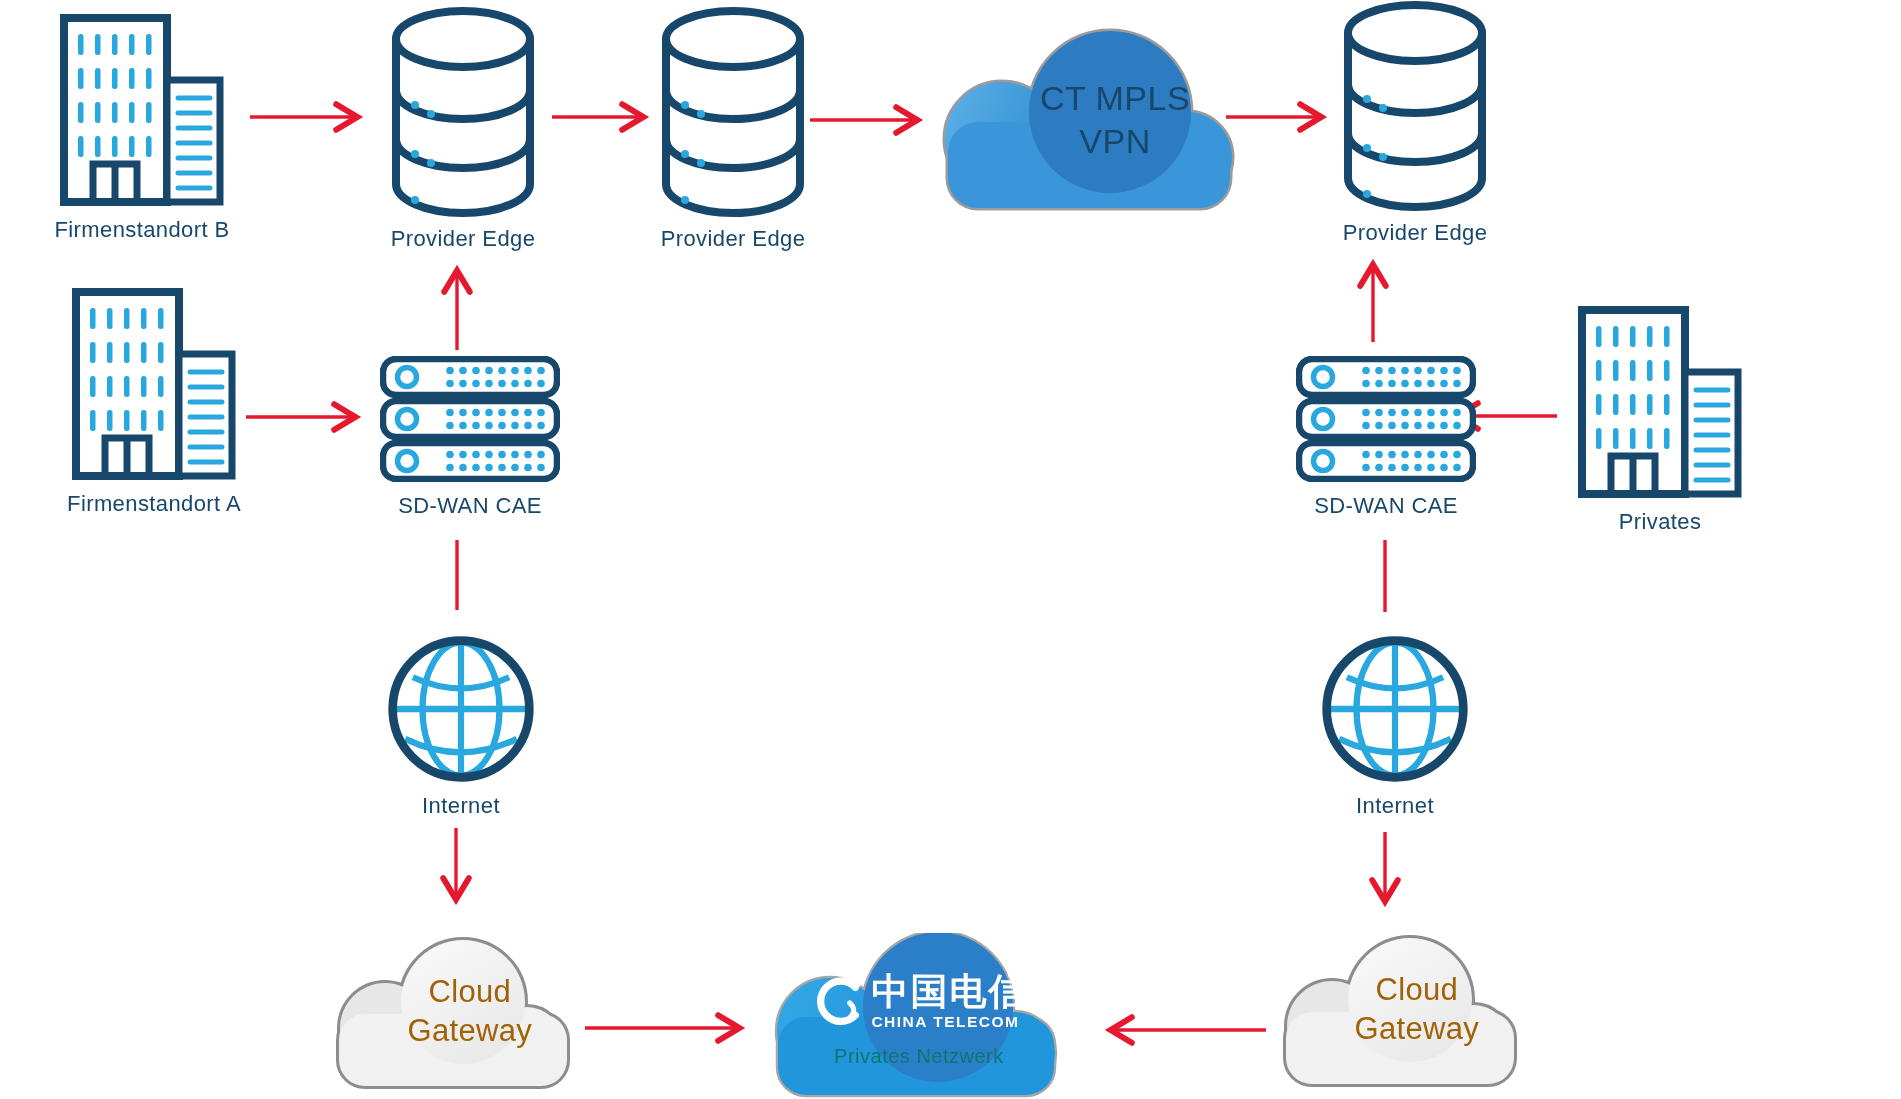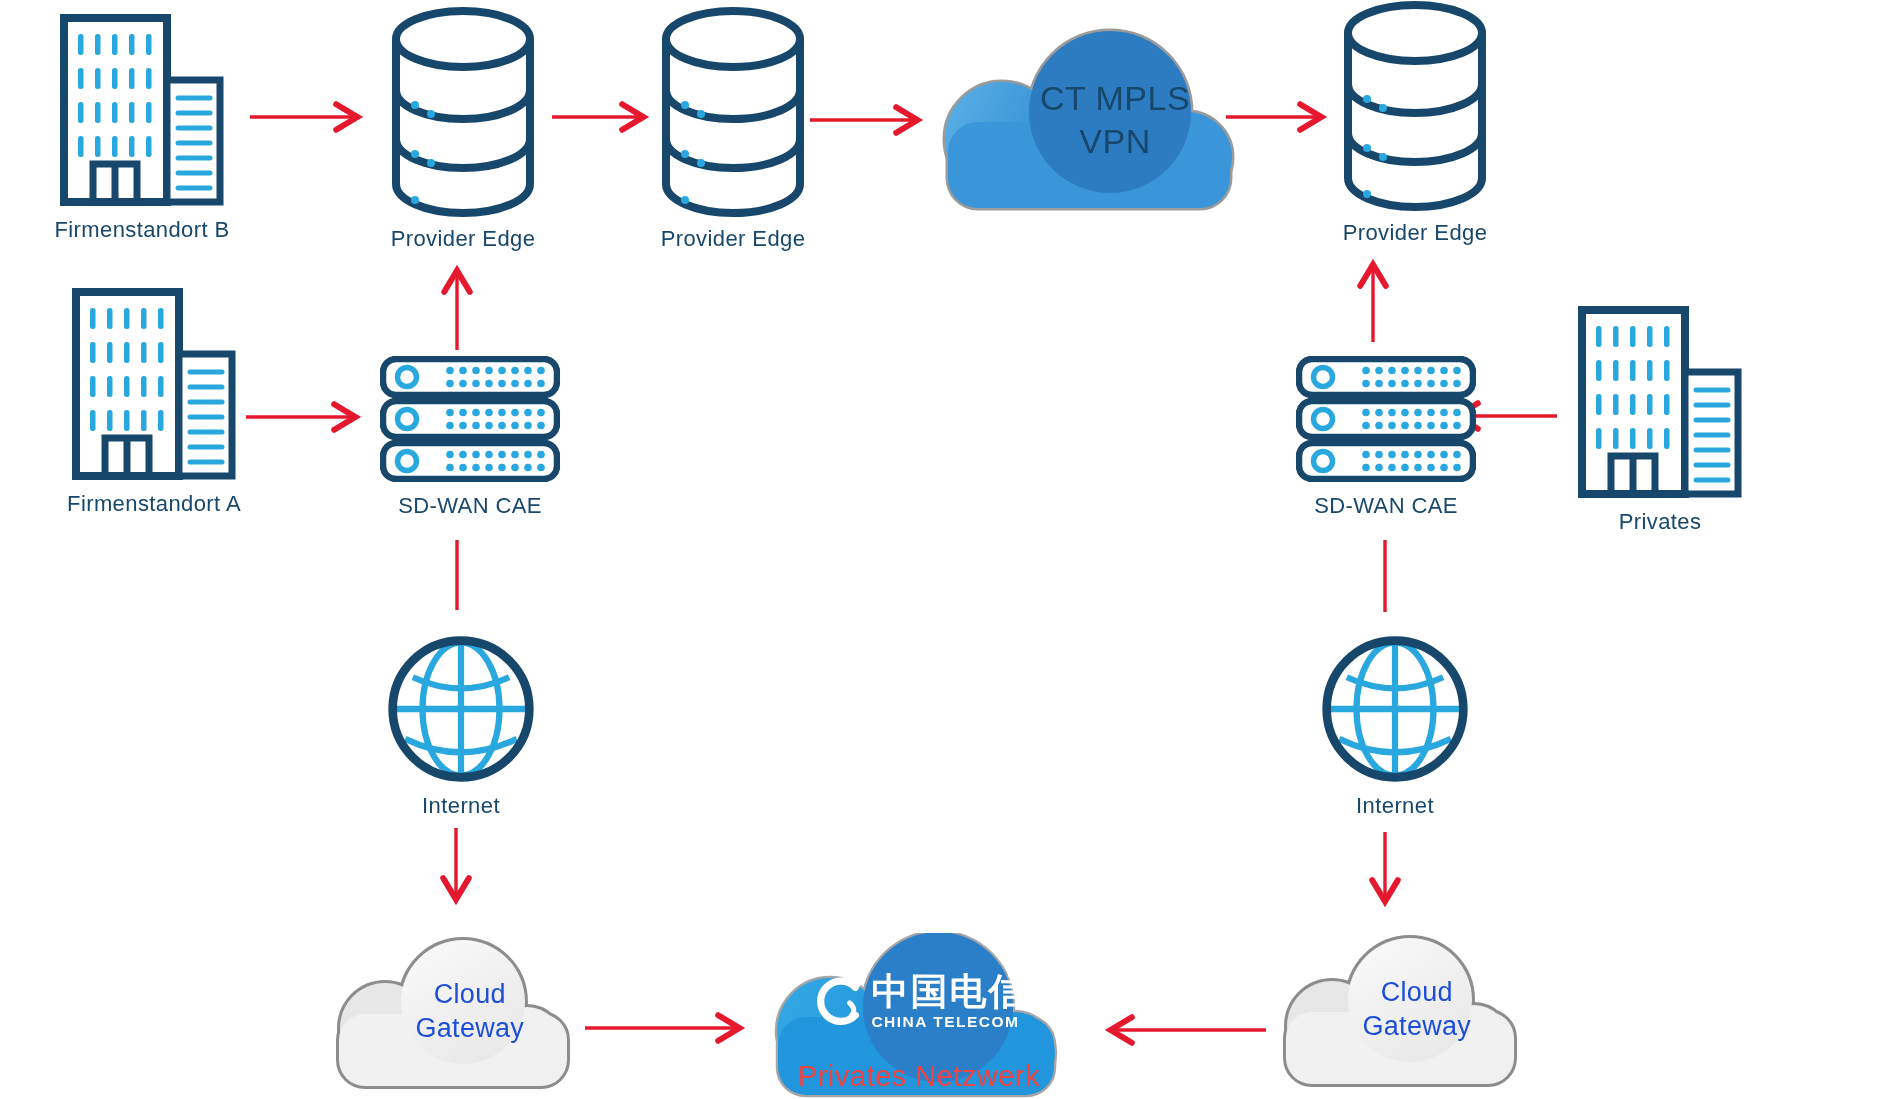--- a/index.html
+++ b/index.html
@@ -21,25 +21,25 @@
   }
   
   .s-nv{stroke:var(--navy);}
   .s-lb{stroke:var(--lblue);}
   .f-lb{fill:var(--lblue);}
   .cloud-text{
     position:absolute;transform:translate(-50%,-50%);
     white-space:nowrap;text-align:center;line-height:1.25;
   }
   .ct-text{color:var(--navy);font-size:34px;letter-spacing:.5px;}
-  .gw-text{color:#1d4ed8;font-size:27px;letter-spacing:.3px;}
+  .gw-text{color:#a16207;font-size:31px;letter-spacing:.3px;}
   .china-brand{display:flex;align-items:center;gap:5px;}
   .china-cn{color:#fff;font-size:37px;font-weight:bold;letter-spacing:2px;line-height:1;}
   .china-en{color:#fff;font-size:15.5px;font-weight:bold;letter-spacing:1.5px;margin-top:4px;text-align:left;line-height:1;}
-  .china-label{color:#ef4444;font-size:29px;letter-spacing:.5px;margin-top:20px;}
+  .china-label{color:#0f766e;font-size:20px;letter-spacing:.5px;}
 </style>
 </head>
 <body>
 
 <div class="stage">
 
   <svg width="0" height="0" style="position:absolute" aria-hidden="true">
     <defs>
       <g id="sym-building" fill="none">
         <rect class="s-nv" x="4" y="4" width="103" height="184" fill="#fff" stroke-width="8"></rect>

